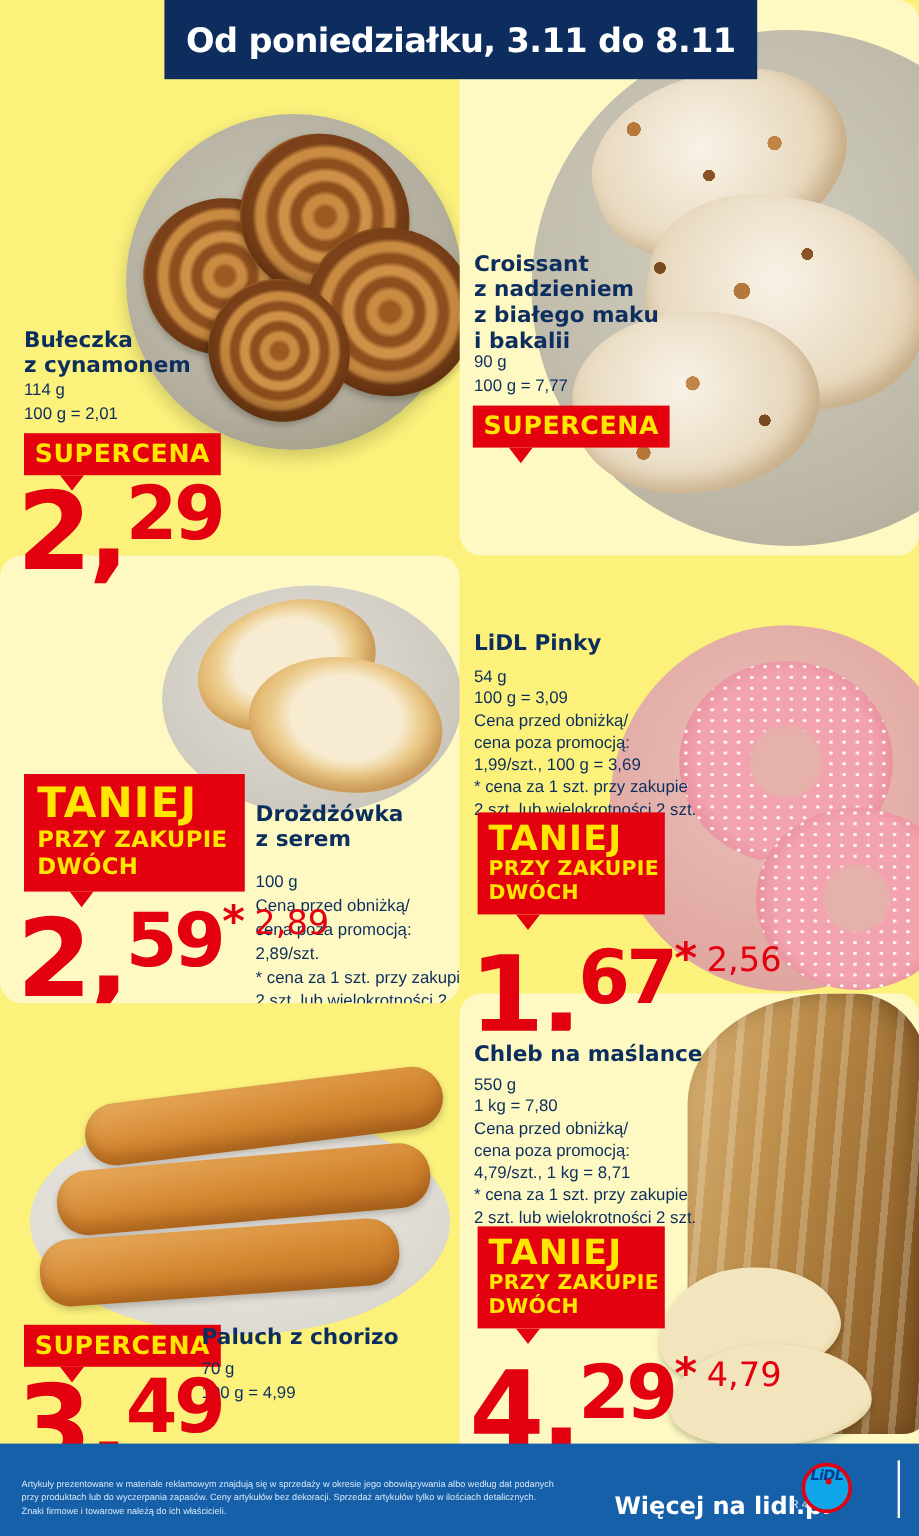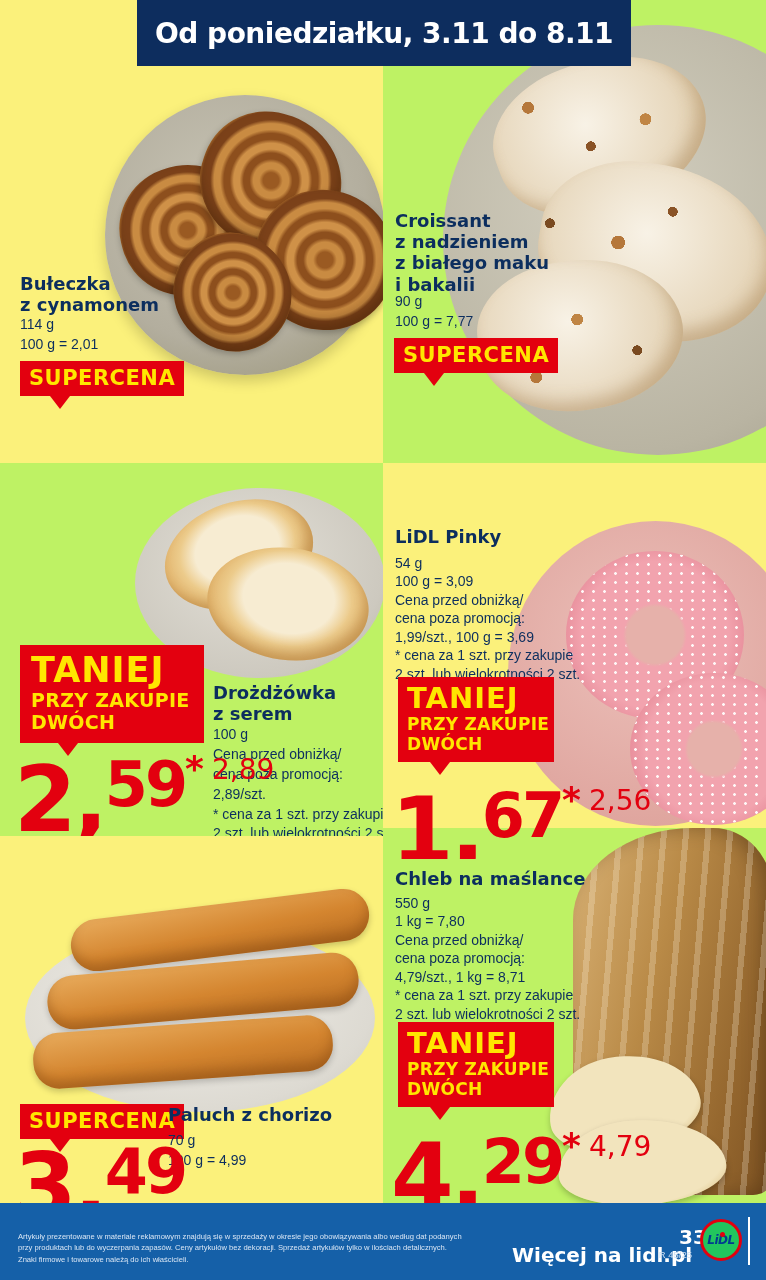--- a/index.html
+++ b/index.html
@@ -1,20 +1,20 @@
 <!DOCTYPE html>
 <html><head>
 <meta charset="utf-8">
 <style>
   html,body { margin:0; padding:0; }
   body { width:766px; height:1280px; position:relative; overflow:hidden;
          font-family:"Liberation Sans", sans-serif; background:#fbf17b; }
   .cell { position:absolute; overflow:hidden; }
   .yl { background:#fbf17b;margin-top:23px; }   
-  .ys { background:#bef264; }   
+  .ys { background:#fef9c3;border-radius:18px; }   
 
   
   .banner { position:absolute; left:137px; top:0; width:494px; height:66px;
             background:#0d2d5e; color:#ffffff; font-weight:700; font-size:28px;
             display:flex; align-items:center; justify-content:center; z-index:5;
             font-family:"DejaVu Sans","Liberation Sans",sans-serif; letter-spacing:-0.5px; }
 
   
   .ptitle { position:absolute; color:#0c2e5e; font-weight:700; font-size:18px;
             line-height:1.18; white-space:pre; z-index:4;
@@ -122,23 +122,23 @@
 
   
   .footer { position:absolute; left:0; top:1203px; width:766px; height:82px; background:#1560a8; z-index:6; }
   .legal { position:absolute; left:18px; top:28px; color:#d9e6f5; font-size:7.6px;
            line-height:1.5; white-space:pre; }
   .more  { position:absolute; left:512px; top:40px; color:#ffffff; font-weight:700; font-size:20px;
            font-family:"DejaVu Sans","Liberation Sans",sans-serif; }
   .pageno{ position:absolute; left:667px; top:22px; width:52px; text-align:center; color:#ffffff;
            font-weight:700; font-size:20px; font-family:"DejaVu Sans","Liberation Sans",sans-serif; }
   .code  { position:absolute; left:640px; top:46px; width:52px; text-align:right; color:#cfe0f2; font-size:9.5px; }
-  .logo  { position:absolute; left:700px; top:16px; width:42px; height:42px; background:#22c55e;
+  .logo  { position:absolute; left:668px; top:16px; width:42px; height:42px; background:#0ea5e9;
            border:3px solid #e3000f; border-radius:50%; box-sizing:border-box;
-           display:flex; align-items:center; justify-content:center; }
+           display:flex; align-items:flex-start; justify-content:center; }
   .logo-text { color:#003d8f; font-weight:700; font-size:12px; font-style:italic; letter-spacing:-0.5px;
            font-family:"DejaVu Sans","Liberation Sans",sans-serif; }
   .logo-dot { position:absolute; width:5px; height:5px; background:#e3000f; border-radius:50%;
            left:17px; top:10px; }
   .vline { position:absolute; left:748px; top:14px; width:2px; height:48px; background:#ffffff; }
 </style>
 </head>
 <body>
 
 <div class="banner">
@@ -153,20 +153,23 @@
     <div class="bun b3"></div>
     <div class="bun b4"></div>
   </div>
   <div class="ptitle" style="left:20px;top:250px">Bułeczka
 z cynamonem</div>
   <div class="pmeta" style="left:20px;top:292px">114 g
 100 g = 2,01</div>
   <div class="badge-sc" style="left:20px;top:338px">
     <span>SUPERCENA</span>
     <span class="tail"></span>
+  </div>
+  <div class="price" style="left:14px;top:380px">
+    <span class="pi">2</span><span class="pc">,</span><span class="pd">29</span>
   </div>
 </div>
 
 <div class="cell ys" style="left:383px;top:0;width:383px;height:463px">
   <div class="photo" style="left:60px;top:25px;width:323px;height:435px">
     <div class="plate p2"></div>
     <div class="cro c1"></div>
     <div class="cro c2"></div>
     <div class="cro c3"></div>
     <div class="nuts"></div>
@@ -188,21 +191,21 @@
     <div class="plate p3"></div>
     <div class="pas pa1"></div>
     <div class="pas pa2"></div>
   </div>
   <div class="badge-tan" style="left:20px;top:182px;width:162px">
     <div class="t1">TANIEJ</div>
     <div class="t2">PRZY ZAKUPIE
 DWÓCH</div>
     <span class="tail" style="left:38px"></span>
   </div>
-  <div class="ptitle" style="left:213px;top:219px">Drożdżówka
+  <div class="ptitle" style="left:213px;top:205px">Drożdżówka
 z serem</div>
   <div class="pmeta" style="left:213px;top:262px">100 g
 Cena przed obniżką/
 cena poza promocją:
 2,89/szt.
 * cena za 1 szt. przy zakupie
 2 szt. lub wielokrotności 2 szt.</div>
   <div class="price" style="left:14px;top:292px">
     <span class="pi">2</span><span class="pc">,</span><span class="pd">59</span><span class="ps">*</span><span class="po">2,89</span>
   </div>

